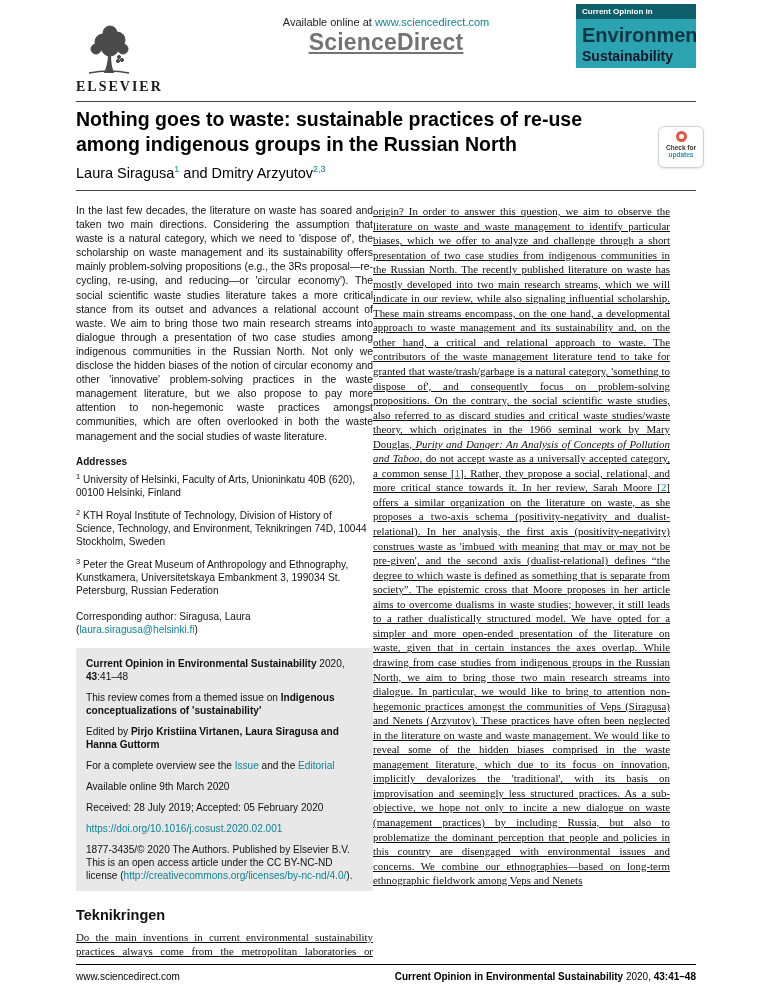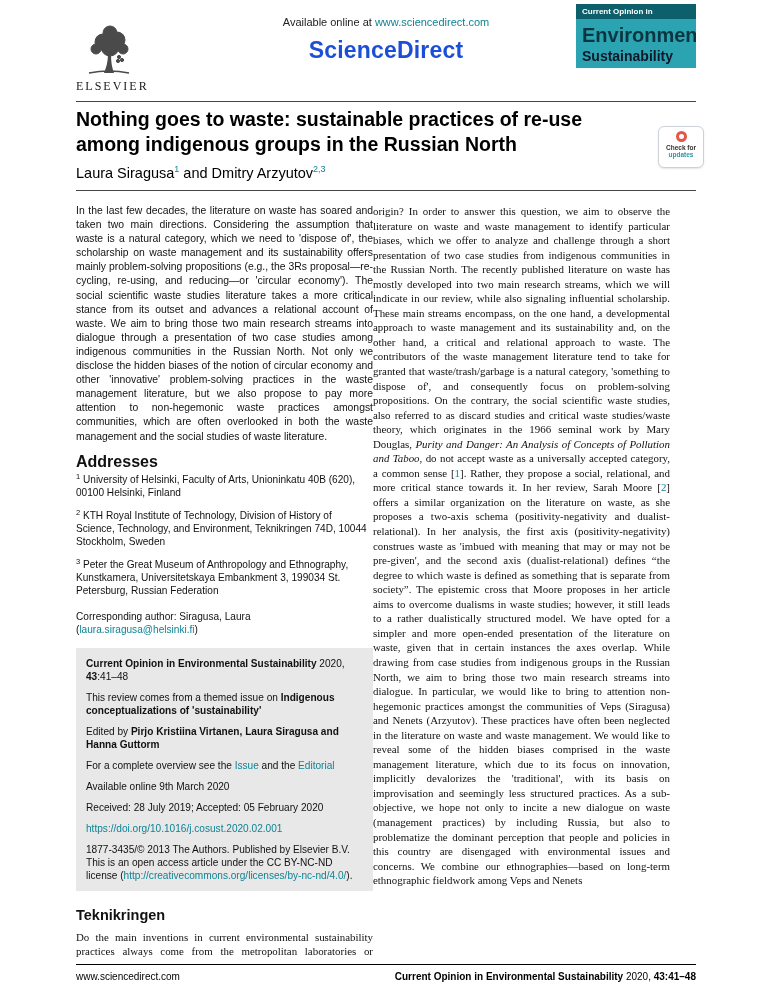--- a/index.html
+++ b/index.html
@@ -9,24 +9,24 @@
   *{box-sizing:border-box;}
   html,body{margin:0;padding:0;background:#fff;}
   .page{
     position:relative;width:772px;height:1000px;overflow:hidden;background:#fff;
     font-family:"Liberation Sans",sans-serif;color:var(--ink);
   }
   
   .top-header{padding-top:16px;text-align:center;}
   .avail{font-size:11px;color:#222;}
   .link{color:var(--teal);text-decoration:none;cursor:pointer;}
-  .brand{font-size:23px;font-weight:bold;margin-top:9px;letter-spacing:.2px;color:#1d4ed8;}
+  .brand{font-size:23px;font-weight:bold;margin-top:1px;letter-spacing:.2px;color:#737373;text-decoration:underline;}
   .elsevier{position:absolute;left:76px;top:24px;width:66px;text-align:center;}
   .elsevier svg{display:block;margin:0 auto;}
-  .elsevier-text{font-family:"Liberation Serif",serif;font-size:12px;letter-spacing:2px;margin-top:3px;color:#1a1a1a;}
+  .elsevier-text{font-family:"Liberation Serif",serif;font-size:14px;letter-spacing:2px;margin-top:3px;color:#1a1a1a;font-weight:bold;}
   .cover{position:absolute;right:76px;top:4px;width:120px;height:64px;background:#2ba3b0;overflow:hidden;}
   .cover-kicker{background:#0c5f6b;color:#fff;font-size:8px;font-weight:bold;padding:3px 6px;}
   .cover-t1{color:#0a3642;font-weight:bold;font-size:20px;padding:5px 6px 0;}
   .cover-t2{color:#0f172a;font-weight:bold;font-size:14px;padding:1px 6px 0;}
   .rule{position:absolute;left:76px;width:620px;border:none;border-top:1px solid #444;margin:0;}
   .rule-top{top:101px;}
   .rule-authors{top:190px;}
   
   .title-block{position:absolute;left:76px;top:107px;width:566px;}
   h1{font-size:19.5px;line-height:25px;font-weight:bold;margin:0;color:#000;}
@@ -34,33 +34,33 @@
   .seg-sup{font-size:.62em;vertical-align:super;color:var(--teal);}
   .check-badge{position:absolute;right:68px;top:126px;width:46px;height:42px;border:1px solid #ccd2d8;border-radius:6px;background:#fff;text-align:center;box-shadow:0 1px 2px rgba(0,0,0,.10);}
   .badge-circle{width:11px;height:11px;border-radius:50%;border:3px solid #e2574a;margin:4px auto 2px;background:#fff;}
   .badge-t1{font-size:6.5px;font-weight:bold;color:#333;line-height:7px;}
   .badge-t2{font-size:6.5px;font-weight:bold;color:#2a97a6;line-height:8px;}
   
   .columns{position:absolute;left:76px;top:204px;width:620px;height:756px;display:flex;overflow:hidden;}
   .col{width:297px;}
   .abstract{font-size:10.4px;line-height:14.1px;text-align:justify;margin:0;}
   .addresses{margin-top:12px;font-size:10.1px;line-height:12.9px;}
-  .addr-heading{font-weight:bold;font-size:16px;margin-bottom:2px;}
+  .addr-heading{font-weight:bold;font-size:10px;margin-bottom:2px;}
   .addr{margin:0 0 7px;}
   .addr sup{font-size:7.5px;}
   .corresponding{font-size:10.1px;line-height:13px;margin:12px 0 0;}
   .info-box{background:#e8e8e8;margin-top:12px;padding:9px 10px;font-size:10.1px;line-height:13px;}
   .info-box p{margin:0 0 8px;}
   .info-box p:last-child{margin-bottom:0;}
   .seg-bold{font-weight:bold;}
   .seg-italic{font-style:italic;}
   .seg-link{color:var(--teal);cursor:pointer;}
   .intro{margin-top:16px;}
   .intro h2{font-size:14.5px;font-weight:bold;margin:0 0 7px;font-family:"Liberation Sans",sans-serif;}
-  .body-serif{font-family:"Liberation Serif",serif;font-size:10.9px;line-height:14.55px;text-align:justify;color:#101010;}
+  .body-serif{font-family:"Liberation Serif",serif;font-size:10.9px;line-height:14.55px;text-align:justify;color:#101010;text-decoration:underline;}
   .intro .body-serif{margin:0;}
   
   .footer{position:absolute;left:76px;top:964px;width:620px;border-top:1px solid #000;padding-top:6px;display:flex;justify-content:space-between;align-items:baseline;background:#fff;}
   .footer-left{font-size:10px;color:#000;}
   .footer-right{font-size:10px;color:#000;}
 </style>
 </head>
 <body>
 
 <div class="page">
@@ -127,21 +127,21 @@
       <p class="corresponding"><span>Corresponding author: Siragusa, Laura (</span><span class="seg-link">laura.siragusa@helsinki.fi</span><span>)</span></p>
 
       <div class="info-box">
         <p><span class="seg-bold">Current Opinion in Environmental Sustainability</span><span> 2020, </span><span class="seg-bold">43</span><span>:41–48</span></p>
         <p><span>This review comes from a themed issue on </span><span class="seg-bold">Indigenous conceptualizations of 'sustainability'</span></p>
         <p><span>Edited by </span><span class="seg-bold">Pirjo Kristiina Virtanen, Laura Siragusa and Hanna Guttorm</span></p>
         <p><span>For a complete overview see the </span><span class="seg-link">Issue</span><span> and the </span><span class="seg-link">Editorial</span></p>
         <p>Available online 9th March 2020</p>
         <p>Received: 28 July 2019; Accepted: 05 February 2020</p>
         <p><span class="link">https://doi.org/10.1016/j.cosust.2020.02.001</span></p>
-        <p><span>1877-3435/© 2013 The Authors. Published by Elsevier B.V. This is an open access article under the CC BY-NC-ND license (</span><span class="seg-link">http://creativecommons.org/licenses/by-nc-nd/4.0/</span><span>).</span></p>
+        <p><span>1877-3435/© 2020 The Authors. Published by Elsevier B.V. This is an open access article under the CC BY-NC-ND license (</span><span class="seg-link">http://creativecommons.org/licenses/by-nc-nd/4.0/</span><span>).</span></p>
       </div>
 
       <div class="intro">
         <h2>Teknikringen</h2>
         <p class="body-serif">Do the main inventions in current environmental sustainability practices always come from the metropolitan laboratories or research centers? Could they also be of 'non-Western'</p>
       </div>
     </div>
 
     <div class="col col-right">
       <div class="body-serif body-main"><span>origin? In order to answer this question, we aim to observe the literature on waste and waste management to identify particular biases, which we offer to analyze and challenge through a short presentation of two case studies from indigenous communities in the Russian North. The recently published literature on waste has mostly developed into two main research streams, which we will indicate in our review, while also signaling influential scholarship. These main streams encompass, on the one hand, a developmental approach to waste management and its sustainability and, on the other hand, a critical and relational approach to waste. The contributors of the waste management literature tend to take for granted that waste/trash/garbage is a natural category, 'something to dispose of', and consequently focus on problem-solving propositions. On the contrary, the social scientific waste studies, also referred to as discard studies and critical waste studies/waste theory, which originates in the 1966 seminal work by Mary Douglas, </span><span class="seg-italic">Purity and Danger: An Analysis of Concepts of Pollution and Taboo</span><span>, do not accept waste as a universally accepted category, a common sense [</span><span class="seg-link">1</span><span>]. Rather, they propose a social, relational, and more critical stance towards it. In her review, Sarah Moore [</span><span class="seg-link">2</span><span>] offers a similar organization on the literature on waste, as she proposes a two-axis schema (positivity-negativity and dualist-relational). In her analysis, the first axis (positivity-negativity) construes waste as 'imbued with meaning that may or may not be pre-given', and the second axis (dualist-relational) defines “the degree to which waste is defined as something that is separate from society”. The epistemic cross that Moore proposes in her article aims to overcome dualisms in waste studies; however, it still leads to a rather dualistically structured model. We have opted for a simpler and more open-ended presentation of the literature on waste, given that in certain instances the axes overlap. While drawing from case studies from indigenous groups in the Russian North, we aim to bring those two main research streams into dialogue. In particular, we would like to bring to attention non-hegemonic practices amongst the communities of Veps (Siragusa) and Nenets (Arzyutov). These practices have often been neglected in the literature on waste and waste management. We would like to reveal some of the hidden biases comprised in the waste management literature, which due to its focus on innovation, implicitly devalorizes the 'traditional', with its basis on improvisation and seemingly less structured practices. As a sub-objective, we hope not only to incite a new dialogue on waste (management practices) by including Russia, but also to problematize the dominant perception that people and policies in this country are disengaged with environmental issues and concerns. We combine our ethnographies—based on long-term ethnographic fieldwork among Veps and Nenets</span></div>

